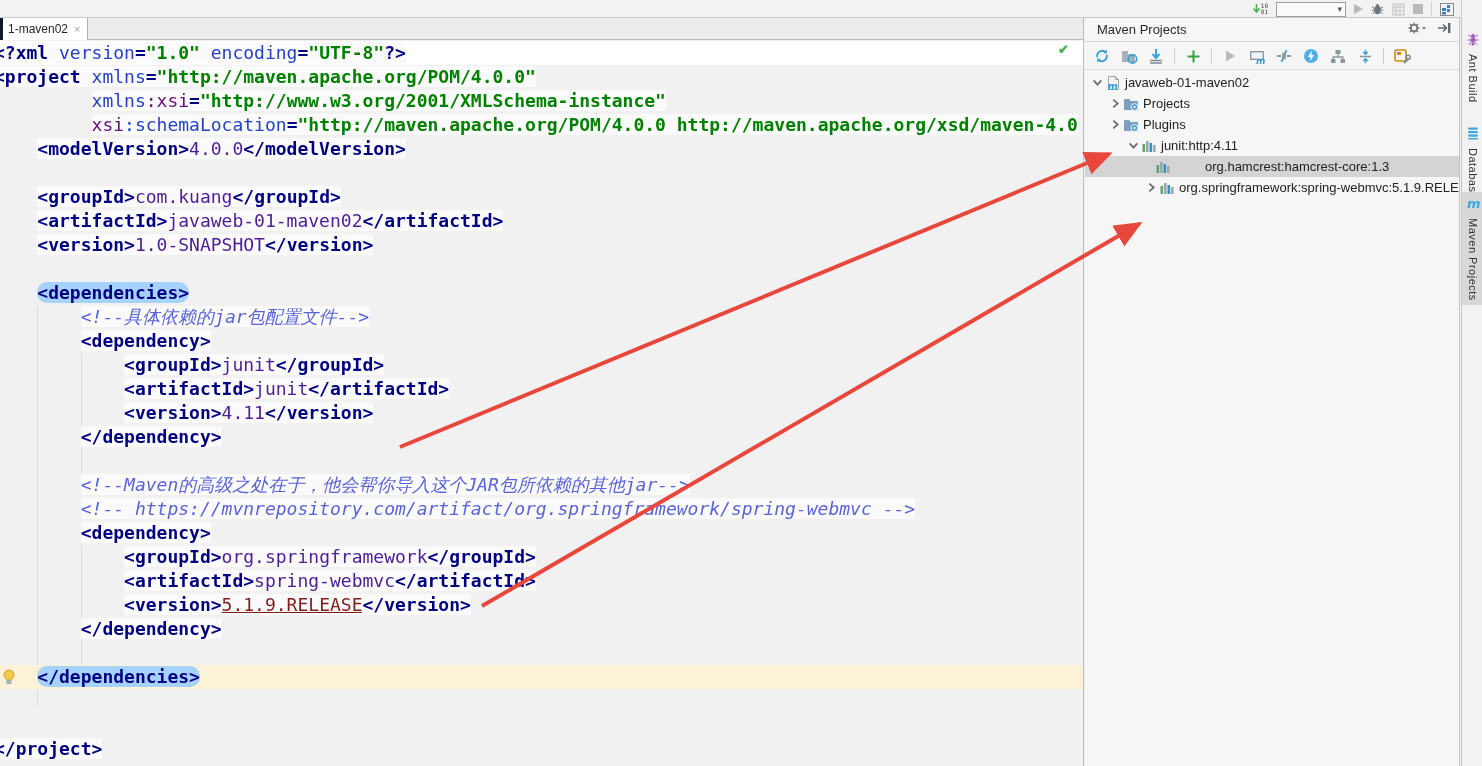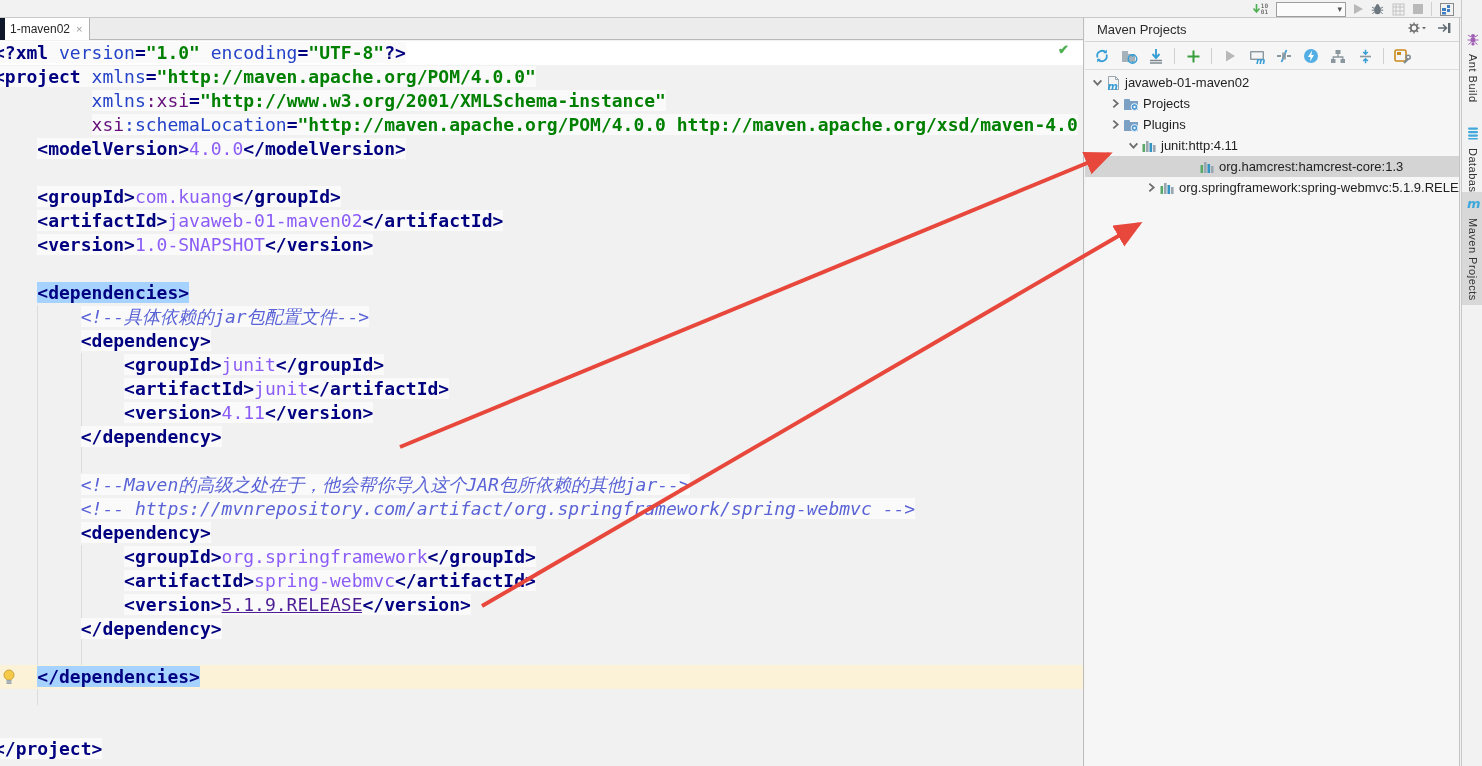--- a/index.html
+++ b/index.html
@@ -20,40 +20,40 @@
   .combo .chev { font-size:9px; color:#555; }
   .play-gray { width:0; height:0; border-left:9px solid #b8b8b8; border-top:5.5px solid transparent; border-bottom:5.5px solid transparent; }
   .stop-gray { width:10px; height:10px; background:#b9b9b9; }
 
   
   .editor-pane { position:absolute; left:0; top:18px; width:1084px; height:748px;
     background:#f1f1f1; border-right:1px solid #bdbdbd; }
   .tab-bar { position:absolute; left:0; top:0; width:100%; height:22px; background:#ececec;
     border-bottom:1px solid #b9b9b9; }
   .tab { position:absolute; left:0; top:0; height:22px; background:#ffffff;
-    border-right:1px solid #b0b0b0; border-left:5px solid #0f172a;
+    border-right:1px solid #b0b0b0; border-left:3px solid #0f172a;
     display:flex; align-items:center; gap:6px; padding:0 7px 0 5px;
     font-size:12px; color:#262626; }
   .tab .close { color:#9a9a9a; font-size:11px; }
 
   .editor { position:absolute; left:0; top:22px; width:100%; height:726px; overflow:hidden; }
   .first-band { position:absolute; left:0; top:1px; width:100%; height:24px; background:#ffffff; }
   .code-area { position:absolute; left:-6px; top:1px; width:1095px;
     font-family:"DejaVu Sans Mono", monospace; font-size:18px; line-height:24px;
     white-space:pre; }
   .code-line { position:relative; height:24px; }
   .caret-line { background:#fbf2d7; width:1095px; }
   .t-tg { color:#000080; font-weight:bold; background:#fafafa; }
   .t-at { color:#2442c8; background:#fafafa; }
   .t-ns { color:#660e7a; background:#fafafa; }
   .t-st { color:#008000; font-weight:bold; background:#fafafa; }
-  .t-tx { color:#8b5cf6; background:#fafafa; }
+  .t-tx { color:#4c1d95; background:#fafafa; }
   .t-cm { color:#5a63d6; font-style:italic; background:#fafafa; }
-  .t-lk { color:#4c1d95; text-decoration:underline; background:#fafafa; }
-  .t-se { color:#000080; font-weight:bold; background:#a6d2ff; }
+  .t-lk { color:#7f1d1d; text-decoration:underline; background:#fafafa; }
+  .t-se { color:#000080; font-weight:bold; background:#a6d2ff;border-radius:10px; }
   .t-pl { }
   .guide { position:absolute; width:1px; background:#dcdcdc; }
   .bulb { position:absolute; left:8px; top:3px; width:14px; height:17px; }
   .stripe-check { position:absolute; right:14px; top:2px; font-size:13px; font-weight:bold; color:#4caf50; }
 
   
   .maven-panel { position:absolute; left:1085px; top:18px; width:375px; height:748px;
     background:#f6f6f6; border-right:1px solid #c4c4c4; overflow:hidden; }
   .mp-header { position:absolute; left:0; top:0; width:100%; height:24px;
     border-bottom:1px solid #d5d5d5; display:flex; align-items:center;
@@ -307,21 +307,21 @@
             </svg>
           </span>
           <span class="ticon"><svg width="16" height="16" viewBox="0 0 16 16">
               <rect x="1.5" y="6" width="2.6" height="8" fill="#59a869"></rect>
               <rect x="5" y="3" width="2.6" height="11" fill="#9aa7b0"></rect>
               <rect x="8.5" y="5" width="2.6" height="9" fill="#3592c4"></rect>
               <rect x="12" y="7" width="2.6" height="7" fill="#9aa7b0"></rect>
             </svg></span>
           <span>junit:http:4.11</span>
         </div>
-        <div class="tree-row selected" style="padding-left: 114px;">
+        <div class="tree-row selected" style="padding-left: 70px; gap: 30px;">
           <span class="ticon"><svg width="16" height="16" viewBox="0 0 16 16">
               <rect x="1.5" y="6" width="2.6" height="8" fill="#59a869"></rect>
               <rect x="5" y="3" width="2.6" height="11" fill="#9aa7b0"></rect>
               <rect x="8.5" y="5" width="2.6" height="9" fill="#3592c4"></rect>
               <rect x="12" y="7" width="2.6" height="7" fill="#9aa7b0"></rect>
             </svg></span>
           <span>org.hamcrest:hamcrest-core:1.3</span>
         </div>
         <div class="tree-row" style="padding-left: 58px;">
           <span class="chev-box">

